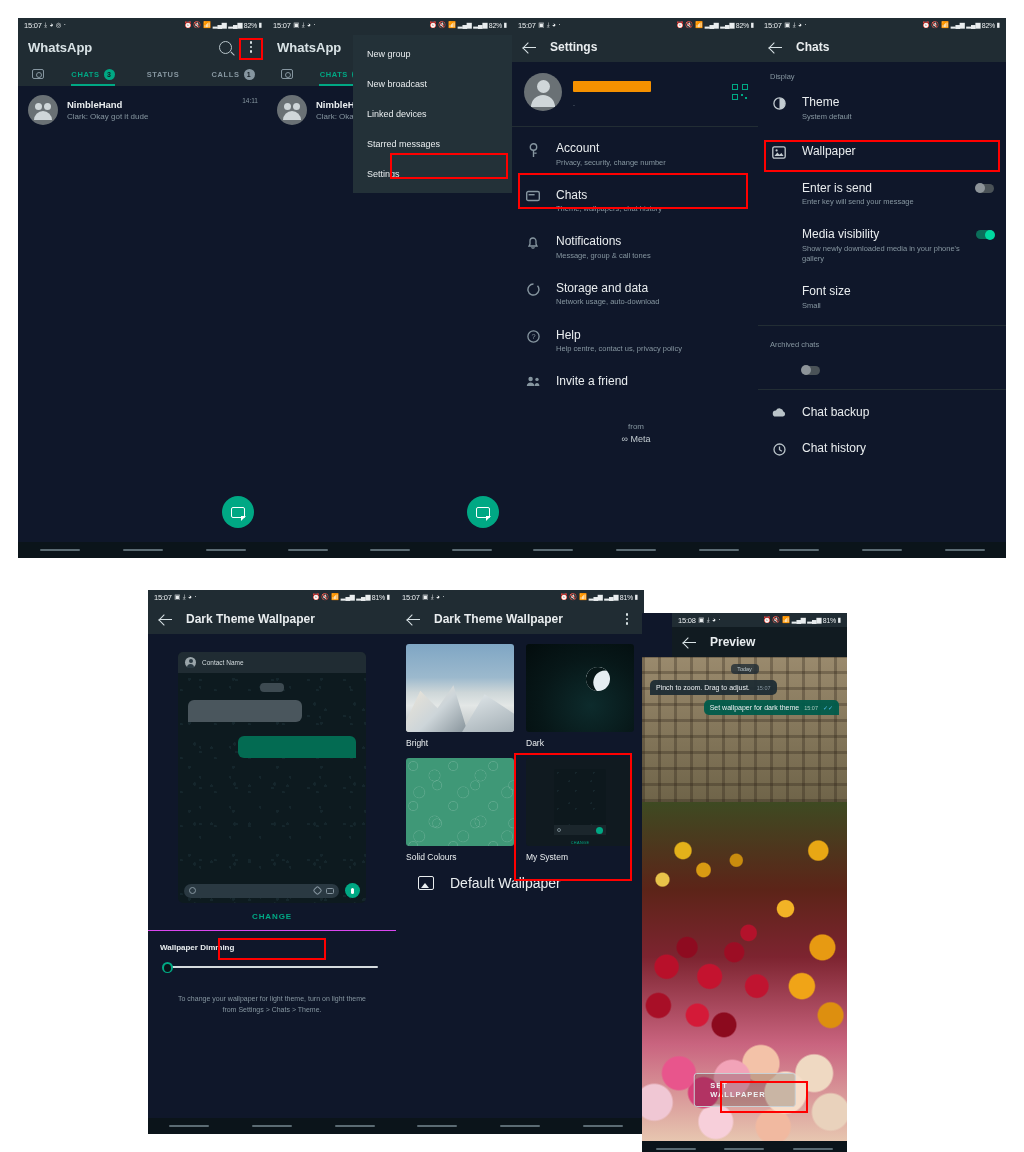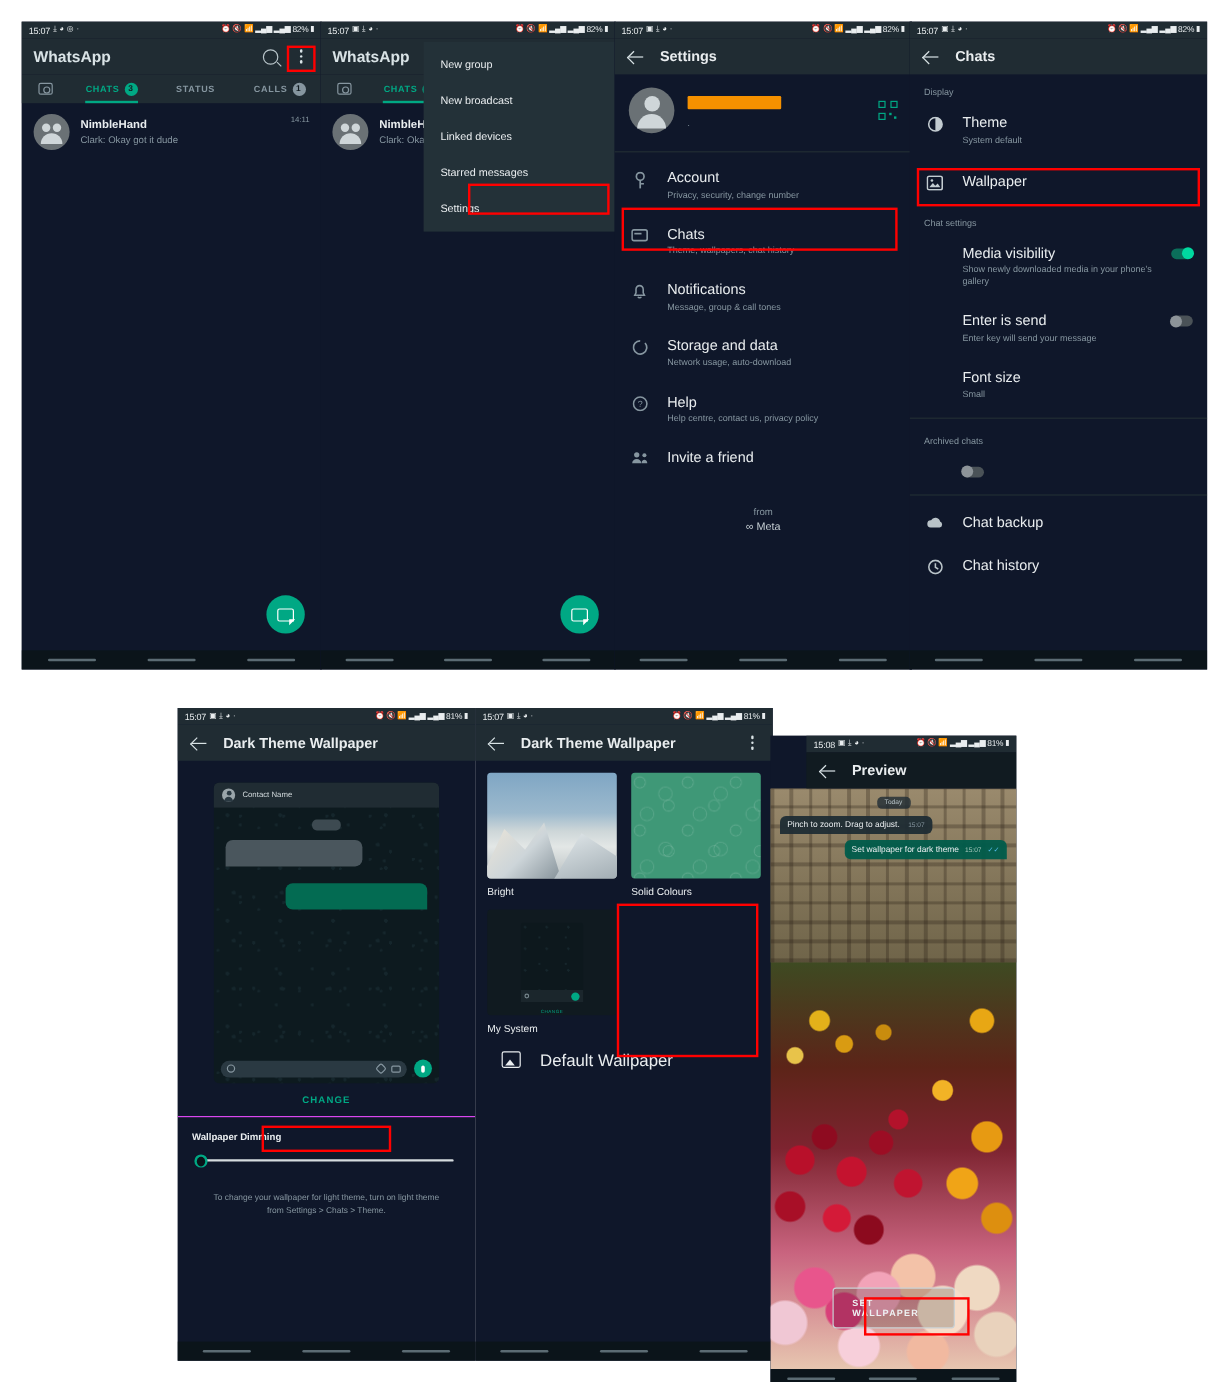--- a/index.html
+++ b/index.html
@@ -551,36 +551,35 @@
           <rect x="0.8" y="0.8" width="12.4" height="11.4" rx="1.6" fill="none" stroke="#c3ccd1" stroke-width="1.3"></rect>
           <circle cx="4.6" cy="4.4" r="1.1" fill="#c3ccd1"></circle>
           <path d="M2.4 10l3-3.4 2 2.2 2-1.8 2.2 3z" fill="#c3ccd1"></path>
         </svg>
     </div>
     <div class="tx">
         <div class="t">Wallpaper</div>
       </div>
   </div>
 
-  <div class="sect">Chat settings</div>
+  <div class="srow ind">
+    <div class="tx" style="flex:1">
+      <div class="t">Enter is send</div>
+      <div class="s">Enter key will send your message</div>
+    </div>
+    <div class="toggle">
+        <i></i>
+      </div>
+  </div>
   <div class="srow ind">
     <div class="tx" style="flex:1">
       <div class="t">Media visibility</div>
       <div class="s">Show newly downloaded media in your phone's gallery</div>
     </div>
     <div class="toggle on">
-        <i></i>
-      </div>
-  </div>
-  <div class="srow ind">
-    <div class="tx" style="flex:1">
-      <div class="t">Enter is send</div>
-      <div class="s">Enter key will send your message</div>
-    </div>
-    <div class="toggle">
         <i></i>
       </div>
   </div>
   <div class="srow ind">
     <div class="tx" style="flex:1">
       <div class="t">Font size</div>
       <div class="s">Small</div>
     </div>
   </div>
   <div class="divider"></div>
@@ -716,20 +715,26 @@
         <i></i>
       </div>
   </div>
 
   <div class="grid">
     <div class="cell">
       <div class="thumb th-bright"></div>
       <div class="lbl">Bright</div>
     </div>
     <div class="cell">
+      <div class="thumb th-dark">
+          <div class="moon"></div>
+        </div>
+      <div class="lbl">Dark</div>
+    </div>
+    <div class="cell">
       <div class="thumb th-solid"></div>
       <div class="lbl">Solid Colours</div>
     </div>
     <div class="cell">
       <div class="thumb th-photos">
         <div class="mini-phone">
           <div class="bar">
             <span class="d"></span>
             <span class="gr"></span>
           </div>

